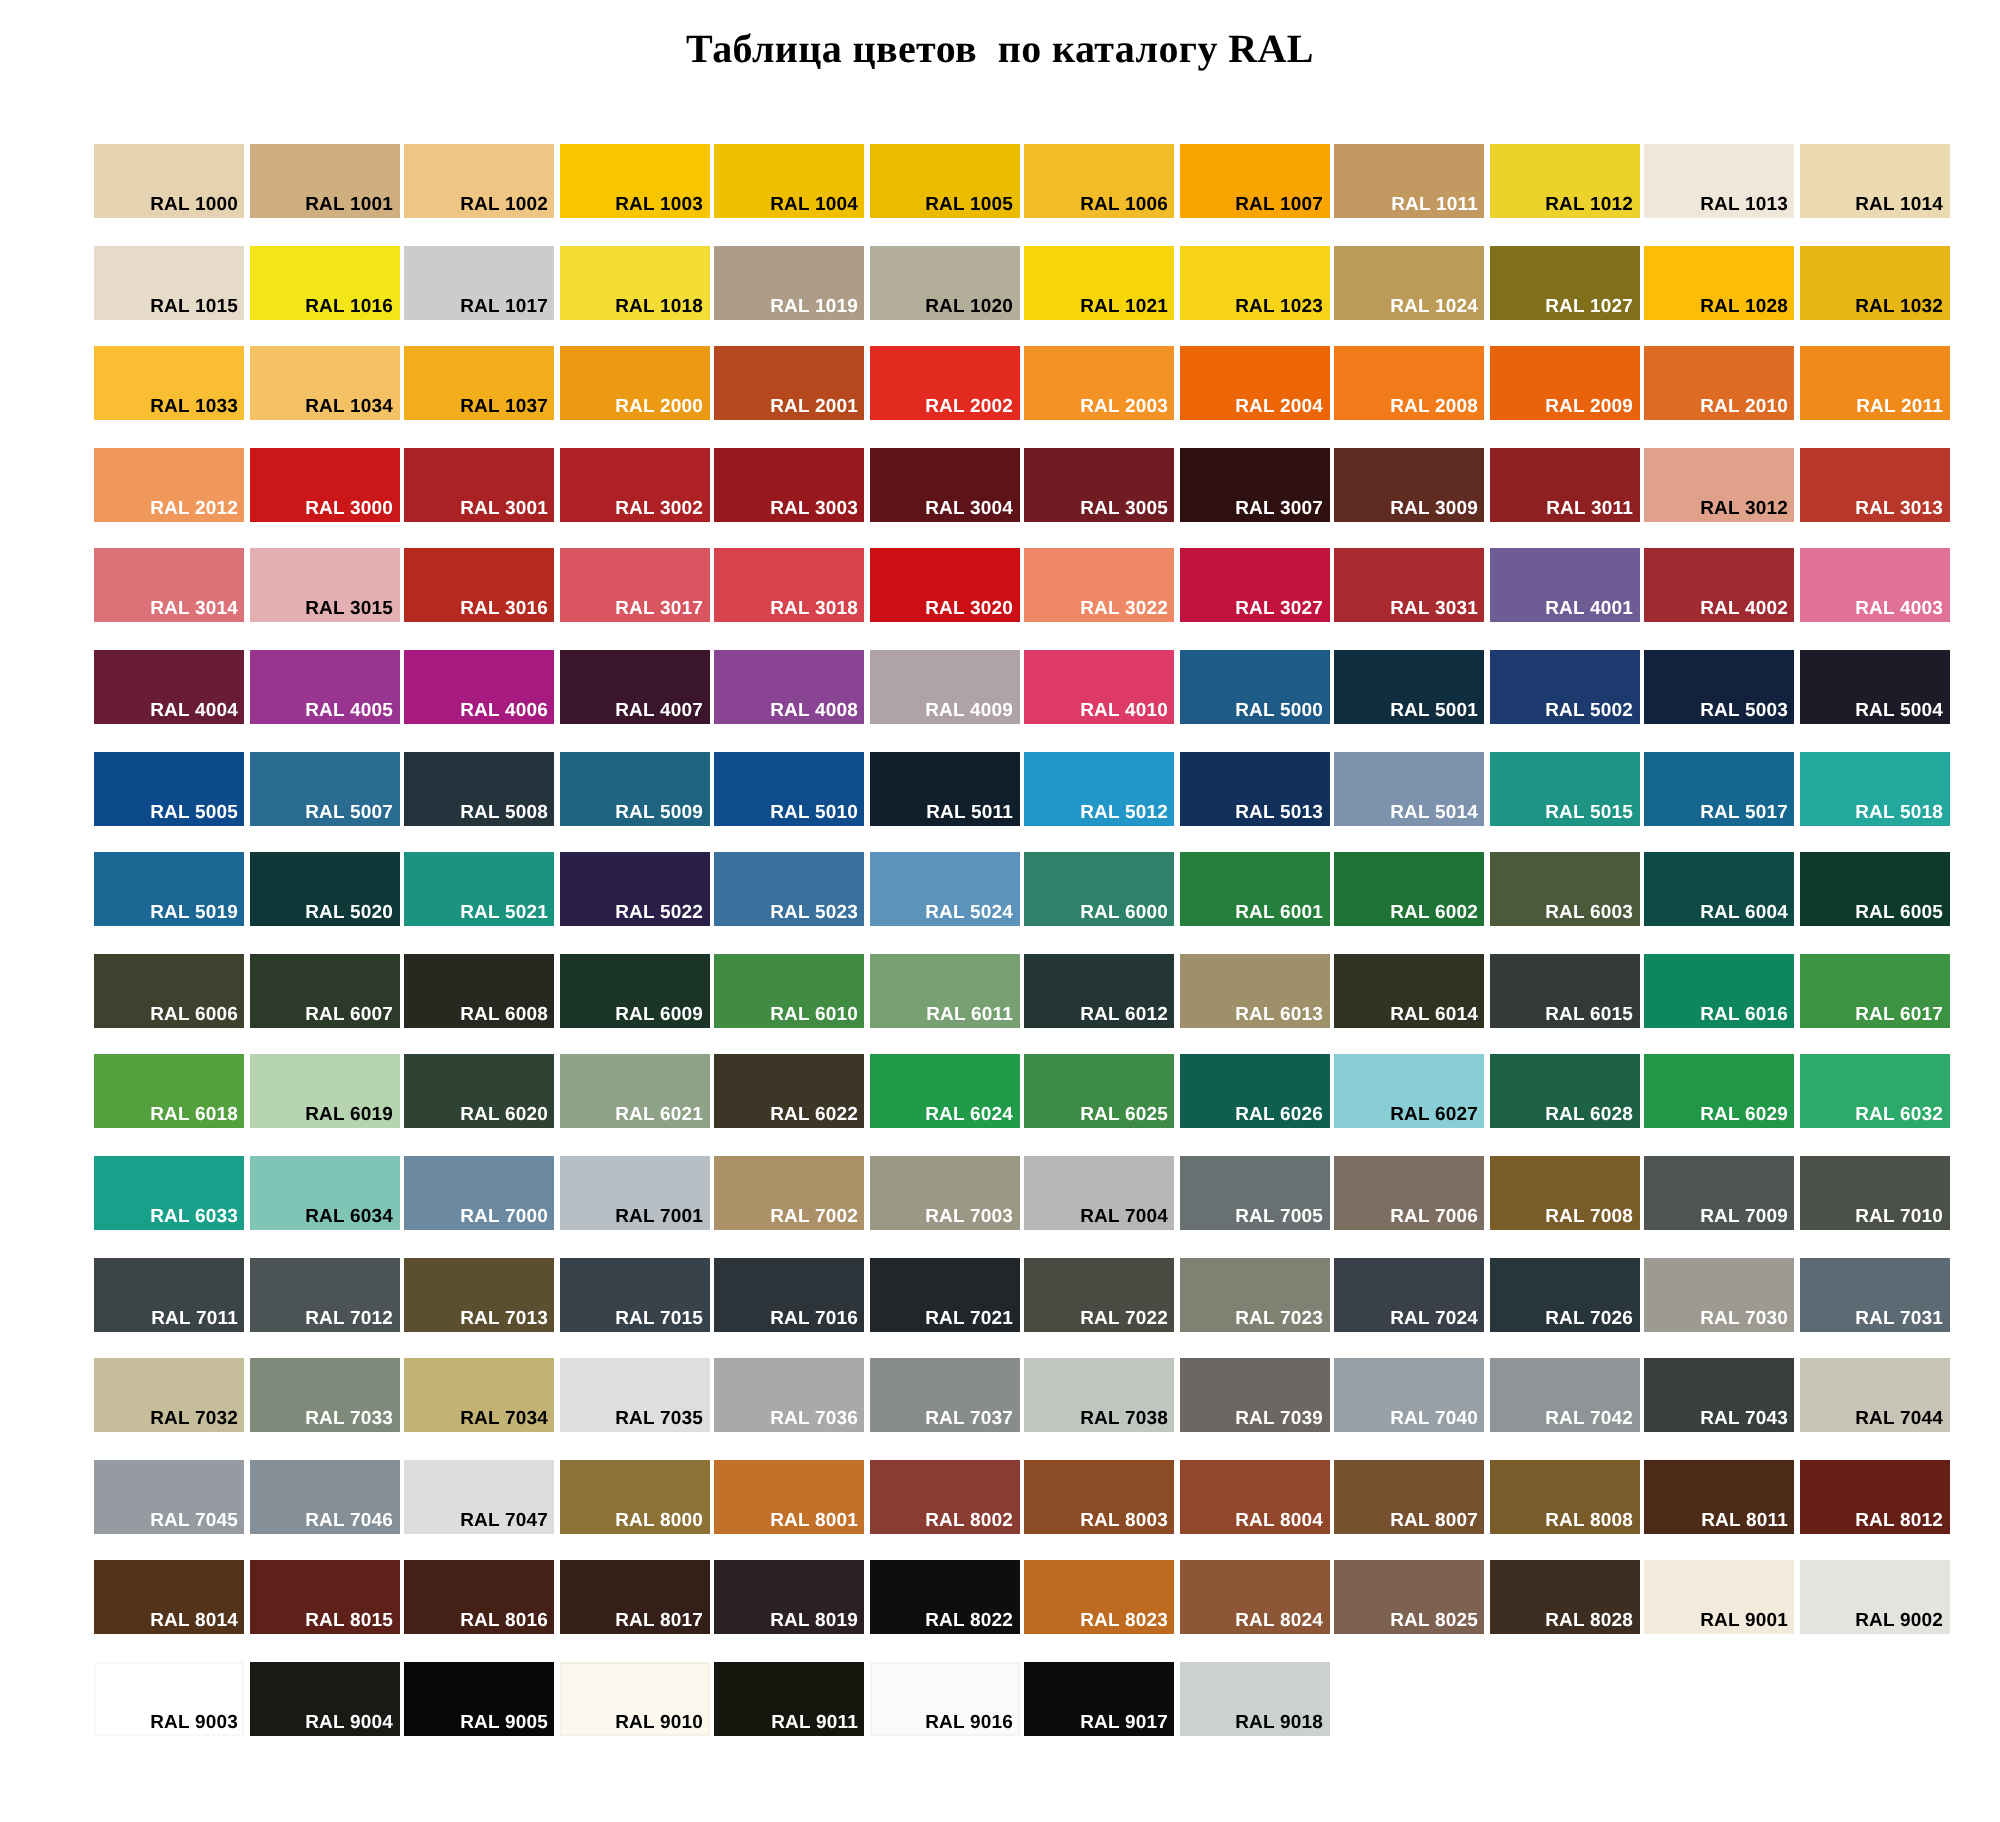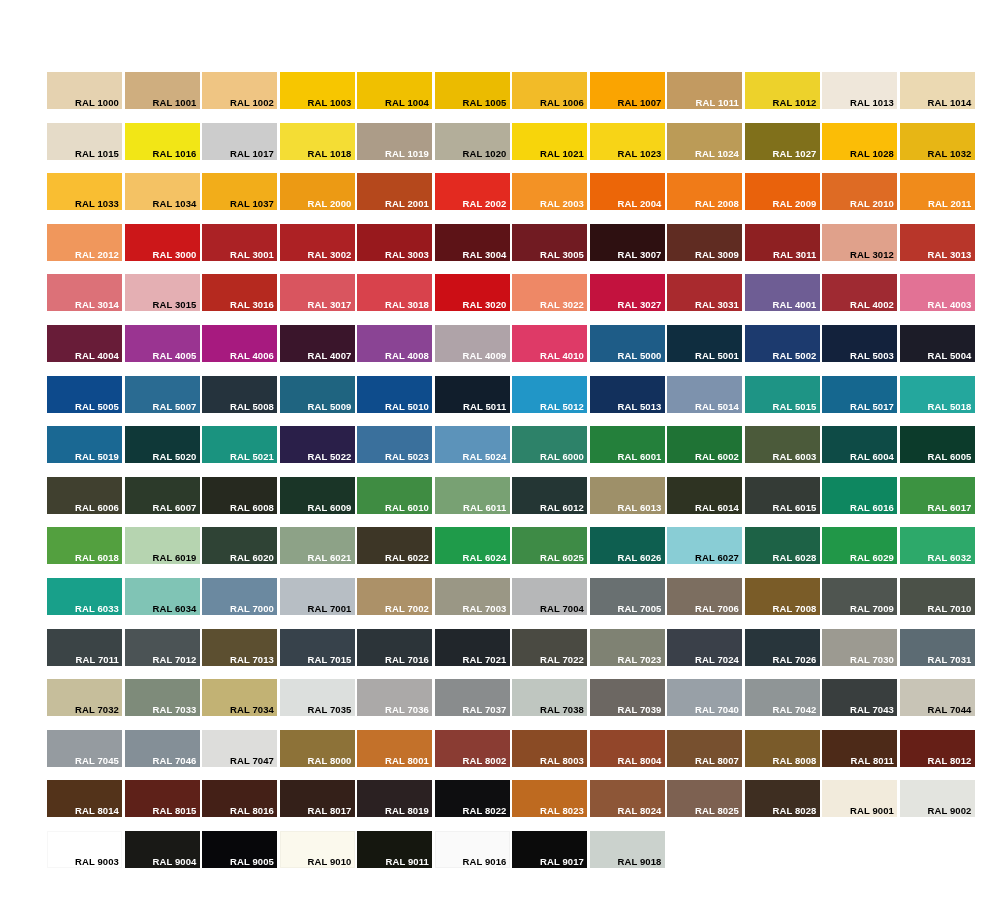--- a/index.html
+++ b/index.html
@@ -68,20 +68,21 @@
     white-space: nowrap;
   }
   .swatch.light .swatch-label { color: #000000; }
   .swatch.dark  .swatch-label { color: #ffffff; }
 </style>
 </head>
 <body>
 
 <div id="page">
 
+  <div id="chart-title">Таблица цветов  по каталогу RAL</div>
 
   <div id="grid">
       <div class="swatch-row"><div class="swatch light" style="background: rgb(229, 210, 176);"><span class="swatch-label">RAL 1000</span></div><div class="swatch light" style="background: rgb(207, 174, 127);"><span class="swatch-label">RAL 1001</span></div><div class="swatch light" style="background: rgb(239, 197, 131);"><span class="swatch-label">RAL 1002</span></div><div class="swatch light" style="background: rgb(247, 198, 0);"><span class="swatch-label">RAL 1003</span></div><div class="swatch light" style="background: rgb(240, 192, 0);"><span class="swatch-label">RAL 1004</span></div><div class="swatch light" style="background: rgb(235, 187, 0);"><span class="swatch-label">RAL 1005</span></div><div class="swatch light" style="background: rgb(242, 187, 40);"><span class="swatch-label">RAL 1006</span></div><div class="swatch light" style="background: rgb(250, 164, 1);"><span class="swatch-label">RAL 1007</span></div><div class="swatch dark" style="background: rgb(194, 154, 97);"><span class="swatch-label">RAL 1011</span></div><div class="swatch light" style="background: rgb(237, 210, 43);"><span class="swatch-label">RAL 1012</span></div><div class="swatch light" style="background: rgb(239, 231, 218);"><span class="swatch-label">RAL 1013</span></div><div class="swatch light" style="background: rgb(235, 217, 178);"><span class="swatch-label">RAL 1014</span></div></div>
       <div class="swatch-row"><div class="swatch light" style="background: rgb(229, 219, 200);"><span class="swatch-label">RAL 1015</span></div><div class="swatch light" style="background: rgb(242, 230, 22);"><span class="swatch-label">RAL 1016</span></div><div class="swatch light" style="background: rgb(204, 204, 204);"><span class="swatch-label">RAL 1017</span></div><div class="swatch light" style="background: rgb(244, 221, 52);"><span class="swatch-label">RAL 1018</span></div><div class="swatch dark" style="background: rgb(172, 156, 136);"><span class="swatch-label">RAL 1019</span></div><div class="swatch light" style="background: rgb(179, 174, 154);"><span class="swatch-label">RAL 1020</span></div><div class="swatch light" style="background: rgb(247, 213, 11);"><span class="swatch-label">RAL 1021</span></div><div class="swatch light" style="background: rgb(247, 212, 23);"><span class="swatch-label">RAL 1023</span></div><div class="swatch dark" style="background: rgb(187, 155, 87);"><span class="swatch-label">RAL 1024</span></div><div class="swatch dark" style="background: rgb(128, 112, 27);"><span class="swatch-label">RAL 1027</span></div><div class="swatch light" style="background: rgb(251, 189, 6);"><span class="swatch-label">RAL 1028</span></div><div class="swatch light" style="background: rgb(231, 182, 21);"><span class="swatch-label">RAL 1032</span></div></div>
       <div class="swatch-row"><div class="swatch light" style="background: rgb(249, 190, 50);"><span class="swatch-label">RAL 1033</span></div><div class="swatch light" style="background: rgb(244, 194, 100);"><span class="swatch-label">RAL 1034</span></div><div class="swatch light" style="background: rgb(242, 173, 26);"><span class="swatch-label">RAL 1037</span></div><div class="swatch dark" style="background: rgb(236, 154, 20);"><span class="swatch-label">RAL 2000</span></div><div class="swatch dark" style="background: rgb(181, 72, 28);"><span class="swatch-label">RAL 2001</span></div><div class="swatch dark" style="background: rgb(227, 42, 32);"><span class="swatch-label">RAL 2002</span></div><div class="swatch dark" style="background: rgb(243, 146, 37);"><span class="swatch-label">RAL 2003</span></div><div class="swatch dark" style="background: rgb(236, 102, 8);"><span class="swatch-label">RAL 2004</span></div><div class="swatch dark" style="background: rgb(240, 123, 24);"><span class="swatch-label">RAL 2008</span></div><div class="swatch dark" style="background: rgb(233, 98, 12);"><span class="swatch-label">RAL 2009</span></div><div class="swatch dark" style="background: rgb(222, 107, 36);"><span class="swatch-label">RAL 2010</span></div><div class="swatch dark" style="background: rgb(240, 139, 27);"><span class="swatch-label">RAL 2011</span></div></div>
       <div class="swatch-row"><div class="swatch dark" style="background: rgb(240, 151, 92);"><span class="swatch-label">RAL 2012</span></div><div class="swatch dark" style="background: rgb(204, 23, 25);"><span class="swatch-label">RAL 3000</span></div><div class="swatch dark" style="background: rgb(171, 34, 37);"><span class="swatch-label">RAL 3001</span></div><div class="swatch dark" style="background: rgb(173, 33, 36);"><span class="swatch-label">RAL 3002</span></div><div class="swatch dark" style="background: rgb(152, 25, 29);"><span class="swatch-label">RAL 3003</span></div><div class="swatch dark" style="background: rgb(93, 19, 23);"><span class="swatch-label">RAL 3004</span></div><div class="swatch dark" style="background: rgb(113, 27, 34);"><span class="swatch-label">RAL 3005</span></div><div class="swatch dark" style="background: rgb(46, 16, 17);"><span class="swatch-label">RAL 3007</span></div><div class="swatch dark" style="background: rgb(96, 44, 34);"><span class="swatch-label">RAL 3009</span></div><div class="swatch dark" style="background: rgb(142, 32, 34);"><span class="swatch-label">RAL 3011</span></div><div class="swatch light" style="background: rgb(224, 161, 139);"><span class="swatch-label">RAL 3012</span></div><div class="swatch dark" style="background: rgb(184, 54, 42);"><span class="swatch-label">RAL 3013</span></div></div>
       <div class="swatch-row"><div class="swatch dark" style="background: rgb(220, 113, 120);"><span class="swatch-label">RAL 3014</span></div><div class="swatch light" style="background: rgb(228, 175, 179);"><span class="swatch-label">RAL 3015</span></div><div class="swatch dark" style="background: rgb(181, 41, 31);"><span class="swatch-label">RAL 3016</span></div><div class="swatch dark" style="background: rgb(217, 85, 95);"><span class="swatch-label">RAL 3017</span></div><div class="swatch dark" style="background: rgb(216, 66, 76);"><span class="swatch-label">RAL 3018</span></div><div class="swatch dark" style="background: rgb(204, 14, 21);"><span class="swatch-label">RAL 3020</span></div><div class="swatch dark" style="background: rgb(238, 136, 102);"><span class="swatch-label">RAL 3022</span></div><div class="swatch dark" style="background: rgb(195, 18, 62);"><span class="swatch-label">RAL 3027</span></div><div class="swatch dark" style="background: rgb(169, 42, 46);"><span class="swatch-label">RAL 3031</span></div><div class="swatch dark" style="background: rgb(110, 93, 148);"><span class="swatch-label">RAL 4001</span></div><div class="swatch dark" style="background: rgb(159, 42, 50);"><span class="swatch-label">RAL 4002</span></div><div class="swatch dark" style="background: rgb(226, 114, 149);"><span class="swatch-label">RAL 4003</span></div></div>
       <div class="swatch-row"><div class="swatch dark" style="background: rgb(104, 28, 56);"><span class="swatch-label">RAL 4004</span></div><div class="swatch dark" style="background: rgb(154, 52, 145);"><span class="swatch-label">RAL 4005</span></div><div class="swatch dark" style="background: rgb(167, 26, 127);"><span class="swatch-label">RAL 4006</span></div><div class="swatch dark" style="background: rgb(58, 21, 43);"><span class="swatch-label">RAL 4007</span></div><div class="swatch dark" style="background: rgb(138, 68, 148);"><span class="swatch-label">RAL 4008</span></div><div class="swatch dark" style="background: rgb(175, 163, 168);"><span class="swatch-label">RAL 4009</span></div><div class="swatch dark" style="background: rgb(222, 58, 103);"><span class="swatch-label">RAL 4010</span></div><div class="swatch dark" style="background: rgb(30, 92, 135);"><span class="swatch-label">RAL 5000</span></div><div class="swatch dark" style="background: rgb(15, 45, 63);"><span class="swatch-label">RAL 5001</span></div><div class="swatch dark" style="background: rgb(28, 58, 110);"><span class="swatch-label">RAL 5002</span></div><div class="swatch dark" style="background: rgb(19, 34, 60);"><span class="swatch-label">RAL 5003</span></div><div class="swatch dark" style="background: rgb(28, 28, 40);"><span class="swatch-label">RAL 5004</span></div></div>
       <div class="swatch-row"><div class="swatch dark" style="background: rgb(13, 74, 140);"><span class="swatch-label">RAL 5005</span></div><div class="swatch dark" style="background: rgb(42, 107, 146);"><span class="swatch-label">RAL 5007</span></div><div class="swatch dark" style="background: rgb(37, 51, 61);"><span class="swatch-label">RAL 5008</span></div><div class="swatch dark" style="background: rgb(31, 100, 128);"><span class="swatch-label">RAL 5009</span></div><div class="swatch dark" style="background: rgb(14, 76, 140);"><span class="swatch-label">RAL 5010</span></div><div class="swatch dark" style="background: rgb(17, 30, 44);"><span class="swatch-label">RAL 5011</span></div><div class="swatch dark" style="background: rgb(33, 150, 199);"><span class="swatch-label">RAL 5012</span></div><div class="swatch dark" style="background: rgb(18, 48, 92);"><span class="swatch-label">RAL 5013</span></div><div class="swatch dark" style="background: rgb(125, 146, 173);"><span class="swatch-label">RAL 5014</span></div><div class="swatch dark" style="background: rgb(30, 148, 133);"><span class="swatch-label">RAL 5015</span></div><div class="swatch dark" style="background: rgb(21, 103, 143);"><span class="swatch-label">RAL 5017</span></div><div class="swatch dark" style="background: rgb(36, 167, 157);"><span class="swatch-label">RAL 5018</span></div></div>
       <div class="swatch-row"><div class="swatch dark" style="background: rgb(26, 104, 147);"><span class="swatch-label">RAL 5019</span></div><div class="swatch dark" style="background: rgb(15, 56, 56);"><span class="swatch-label">RAL 5020</span></div><div class="swatch dark" style="background: rgb(26, 147, 127);"><span class="swatch-label">RAL 5021</span></div><div class="swatch dark" style="background: rgb(42, 31, 73);"><span class="swatch-label">RAL 5022</span></div><div class="swatch dark" style="background: rgb(58, 112, 156);"><span class="swatch-label">RAL 5023</span></div><div class="swatch dark" style="background: rgb(92, 147, 186);"><span class="swatch-label">RAL 5024</span></div><div class="swatch dark" style="background: rgb(45, 130, 105);"><span class="swatch-label">RAL 6000</span></div><div class="swatch dark" style="background: rgb(36, 128, 59);"><span class="swatch-label">RAL 6001</span></div><div class="swatch dark" style="background: rgb(31, 115, 53);"><span class="swatch-label">RAL 6002</span></div><div class="swatch dark" style="background: rgb(75, 90, 58);"><span class="swatch-label">RAL 6003</span></div><div class="swatch dark" style="background: rgb(14, 75, 70);"><span class="swatch-label">RAL 6004</span></div><div class="swatch dark" style="background: rgb(12, 59, 43);"><span class="swatch-label">RAL 6005</span></div></div>

